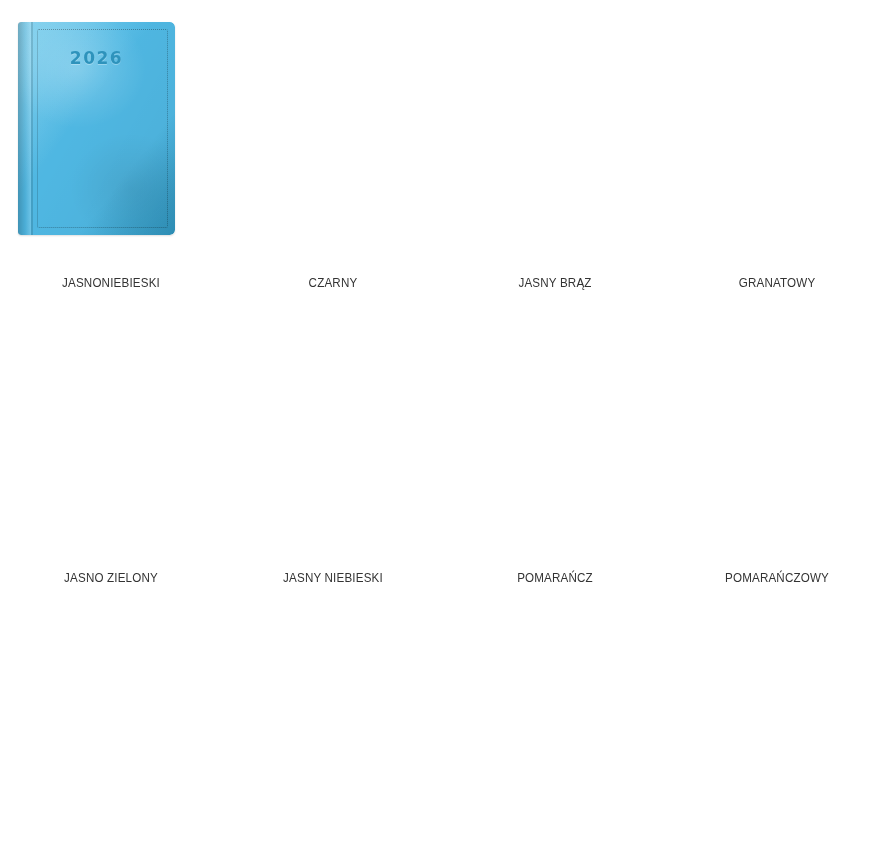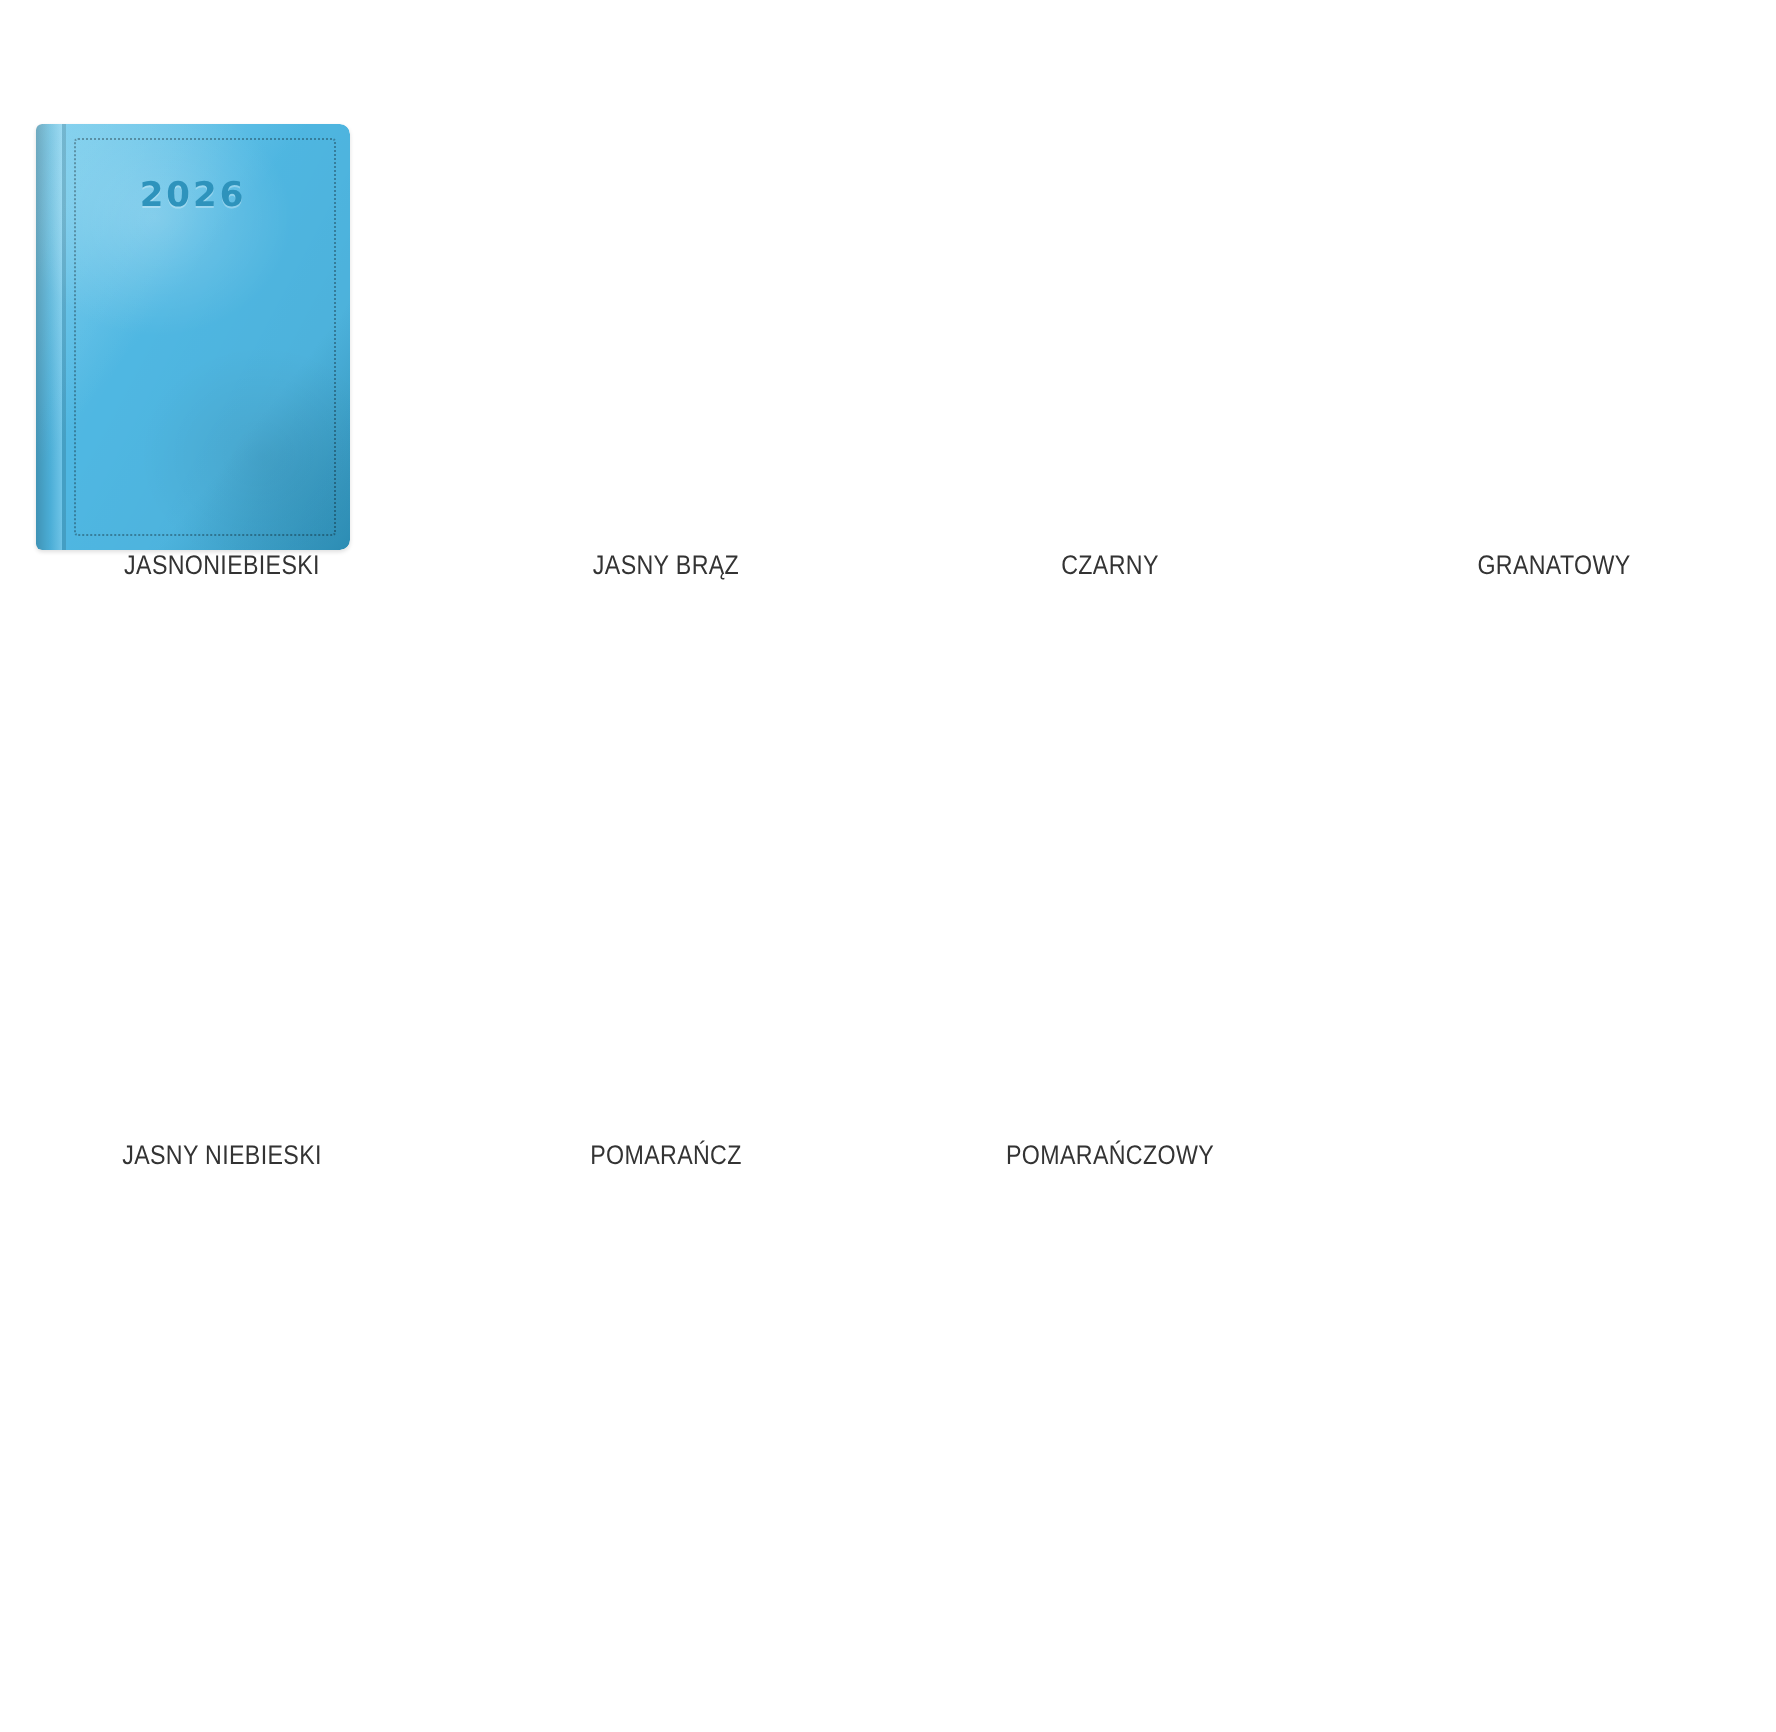--- a/index.html
+++ b/index.html
@@ -56,21 +56,20 @@
   
   .diary-front {
     position: absolute;
     left: 18px;
     top: 22px;
     width: 157px;
     height: 213px;
     border-radius: 3px 5px 5px 3px;
     box-shadow: 0 1px 2px rgba(0,0,0,0.13);
     overflow: hidden;
-    margin-top: 40px;
   }
   .diary-front .cover-fill {
     position: absolute;
     inset: 0;
     border-radius: 3px 5px 5px 3px;
   }
   .diary-front .cover-sheen {
     position: absolute;
     inset: 0;
     background:
@@ -174,70 +173,86 @@
           <div class="year" style="color: rgb(46, 147, 188);">2026</div>
         </div>
       </div>
       <span class="swatch-label">JASNONIEBIESKI</span>
     </div>
 
 
     <div class="swatch-cell">
       <div class="art-area">
         <div class="book3d" style="--ct: 8% 56%, 48% 12%, 96% 36%, 62% 82%; --ce: 62% 82%, 96% 36%, 96% 44%, 62% 90%; --pp: 8% 56%, 62% 82%, 62% 92%, 8% 66%; --pl: 8% 62%, 62% 88%, 62% 90%, 8% 64%; --bp: 8% 64%, 62% 90%, 96% 46%, 96% 52%, 62% 98%, 8% 72%;">
+          <div class="layer base" style="background: linear-gradient(rgb(28, 26, 26), rgb(36, 33, 33));"></div>
+          <div class="layer pages" style="background: linear-gradient(165deg, rgb(255, 255, 255) 0%, rgb(242, 239, 233) 50%, rgb(222, 217, 208) 100%);"></div>
+          <div class="layer pages-line"></div>
+          <div class="layer cover-edge" style="background: linear-gradient(rgb(36, 33, 33), rgb(28, 26, 26));"></div>
+          <div class="layer cover-top">
+            <div class="leather" style="background: linear-gradient(152deg, rgb(110, 104, 102) 0%, rgb(74, 69, 68) 30%, rgb(74, 69, 68) 68%, rgb(36, 33, 33) 100%);"></div>
+            <div class="sheen"></div>
+          </div>
+          <div class="stitch-top" style="left: 20%; top: 26%; width: 56%; height: 40%; transform: skewY(-33deg); border-color: rgba(0, 0, 0, 0.32); clip-path: polygon(8% 56%, 48% 12%, 96% 36%, 62% 82%);"></div>
+        </div>
+      </div>
+      <span class="swatch-label">CZARNY</span>
+    </div>
+
+    <div class="swatch-cell">
+      <div class="art-area">
+        <div class="book3d" style="--ct: 8% 56%, 48% 12%, 96% 36%, 62% 82%; --ce: 62% 82%, 96% 36%, 96% 44%, 62% 90%; --pp: 8% 56%, 62% 82%, 62% 92%, 8% 66%; --pl: 8% 62%, 62% 88%, 62% 90%, 8% 64%; --bp: 8% 64%, 62% 90%, 96% 46%, 96% 52%, 62% 98%, 8% 72%;">
           <div class="layer base" style="background: linear-gradient(rgb(158, 85, 47), rgb(169, 95, 59));"></div>
           <div class="layer pages" style="background: linear-gradient(165deg, rgb(255, 255, 255) 0%, rgb(245, 242, 236) 50%, rgb(222, 217, 208) 100%);"></div>
           <div class="layer pages-line"></div>
           <div class="layer cover-edge" style="background: linear-gradient(rgb(169, 95, 59), rgb(158, 85, 47));"></div>
           <div class="layer cover-top">
             <div class="leather" style="background: linear-gradient(152deg, rgb(224, 154, 114) 0%, rgb(205, 129, 88) 30%, rgb(205, 129, 88) 68%, rgb(169, 95, 59) 100%);"></div>
             <div class="sheen"></div>
           </div>
           <div class="stitch-top" style="left: 20%; top: 26%; width: 56%; height: 40%; transform: skewY(-33deg); border-color: rgba(0, 0, 0, 0.32); clip-path: polygon(8% 56%, 48% 12%, 96% 36%, 62% 82%);"></div>
         </div>
       </div>
       <span class="swatch-label">JASNY BRĄZ</span>
     </div>
 
-    <div class="swatch-cell">
-      <div class="art-area">
-        <div class="book3d" style="--ct: 8% 56%, 48% 12%, 96% 36%, 62% 82%; --ce: 62% 82%, 96% 36%, 96% 44%, 62% 90%; --pp: 8% 56%, 62% 82%, 62% 92%, 8% 66%; --pl: 8% 62%, 62% 88%, 62% 90%, 8% 64%; --bp: 8% 64%, 62% 90%, 96% 46%, 96% 52%, 62% 98%, 8% 72%;">
-          <div class="layer base" style="background: linear-gradient(rgb(28, 26, 26), rgb(36, 33, 33));"></div>
-          <div class="layer pages" style="background: linear-gradient(165deg, rgb(255, 255, 255) 0%, rgb(242, 239, 233) 50%, rgb(222, 217, 208) 100%);"></div>
-          <div class="layer pages-line"></div>
-          <div class="layer cover-edge" style="background: linear-gradient(rgb(36, 33, 33), rgb(28, 26, 26));"></div>
-          <div class="layer cover-top">
-            <div class="leather" style="background: linear-gradient(152deg, rgb(110, 104, 102) 0%, rgb(74, 69, 68) 30%, rgb(74, 69, 68) 68%, rgb(36, 33, 33) 100%);"></div>
-            <div class="sheen"></div>
-          </div>
-          <div class="stitch-top" style="left: 20%; top: 26%; width: 56%; height: 40%; transform: skewY(-33deg); border-color: rgba(0, 0, 0, 0.32); clip-path: polygon(8% 56%, 48% 12%, 96% 36%, 62% 82%);"></div>
-        </div>
-      </div>
-      <span class="swatch-label">CZARNY</span>
-    </div>
-
 
 
     <div class="swatch-cell">
       <div class="art-area">
         <div class="book3d" style="--ct: 4% 48%, 40% 10%, 84% 34%, 48% 78%; --ce: 48% 78%, 84% 34%, 84% 42%, 48% 86%; --pp: 4% 48%, 48% 78%, 48% 90%, 4% 60%; --pl: 4% 55%, 48% 85%, 48% 87%, 4% 57%; --bp: 4% 58%, 48% 88%, 84% 44%, 84% 51%, 48% 97%, 4% 67%;">
           <div class="layer base" style="background: linear-gradient(rgb(44, 59, 89), rgb(55, 73, 107));"></div>
           <div class="layer pages" style="background: linear-gradient(165deg, rgb(255, 255, 255) 0%, rgb(244, 242, 236) 50%, rgb(222, 217, 208) 100%);"></div>
           <div class="layer pages-line"></div>
           <div class="layer cover-edge" style="background: linear-gradient(rgb(55, 73, 107), rgb(44, 59, 89));"></div>
           <div class="layer cover-top">
             <div class="leather" style="background: linear-gradient(152deg, rgb(123, 143, 178) 0%, rgb(91, 112, 149) 30%, rgb(91, 112, 149) 68%, rgb(55, 73, 107) 100%);"></div>
             <div class="sheen"></div>
           </div>
           <div class="stitch-top" style="left: 14%; top: 24%; width: 54%; height: 42%; transform: skewY(-36deg); border-color: rgba(0, 0, 0, 0.32); clip-path: polygon(4% 48%, 40% 10%, 84% 34%, 48% 78%);"></div>
         </div>
       </div>
       <span class="swatch-label">GRANATOWY</span>
     </div>
 
+    <div class="swatch-cell">
+      <div class="art-area">
+        <div class="book3d" style="--ct: 4% 48%, 40% 10%, 84% 34%, 48% 78%; --ce: 48% 78%, 84% 34%, 84% 42%, 48% 86%; --pp: 4% 48%, 48% 78%, 48% 90%, 4% 60%; --pl: 4% 55%, 48% 85%, 48% 87%, 4% 57%; --bp: 4% 58%, 48% 88%, 84% 44%, 84% 51%, 48% 97%, 4% 67%;">
+          <div class="layer base" style="background: linear-gradient(rgb(111, 164, 30), rgb(124, 178, 39));"></div>
+          <div class="layer pages" style="background: linear-gradient(165deg, rgb(255, 255, 255) 0%, rgb(246, 245, 236) 50%, rgb(222, 217, 208) 100%);"></div>
+          <div class="layer pages-line"></div>
+          <div class="layer cover-edge" style="background: linear-gradient(rgb(124, 178, 39), rgb(111, 164, 30));"></div>
+          <div class="layer cover-top">
+            <div class="leather" style="background: linear-gradient(152deg, rgb(189, 231, 110) 0%, rgb(165, 217, 74) 30%, rgb(165, 217, 74) 68%, rgb(124, 178, 39) 100%);"></div>
+            <div class="sheen"></div>
+          </div>
+          <div class="stitch-top" style="left: 14%; top: 24%; width: 54%; height: 42%; transform: skewY(-36deg); border-color: rgba(0, 0, 0, 0.32); clip-path: polygon(4% 48%, 40% 10%, 84% 34%, 48% 78%);"></div>
+        </div>
+      </div>
+      <span class="swatch-label">JASNO ZIELONY</span>
+    </div>
 
     <div class="swatch-cell">
       <div class="art-area">
         <div class="book3d" style="--ct: 4% 48%, 40% 10%, 84% 34%, 48% 78%; --ce: 48% 78%, 84% 34%, 84% 42%, 48% 86%; --pp: 4% 48%, 48% 78%, 48% 90%, 4% 60%; --pl: 4% 55%, 48% 85%, 48% 87%, 4% 57%; --bp: 4% 58%, 48% 88%, 84% 44%, 84% 51%, 48% 97%, 4% 67%;">
           <div class="layer base" style="background: linear-gradient(rgb(62, 149, 190), rgb(76, 165, 206));"></div>
           <div class="layer pages" style="background: linear-gradient(165deg, rgb(255, 255, 255) 0%, rgb(247, 245, 240) 50%, rgb(222, 217, 208) 100%);"></div>
           <div class="layer pages-line"></div>
           <div class="layer cover-edge" style="background: linear-gradient(rgb(76, 165, 206), rgb(62, 149, 190));"></div>
           <div class="layer cover-top">
             <div class="leather" style="background: linear-gradient(152deg, rgb(159, 218, 243) 0%, rgb(124, 200, 232) 30%, rgb(124, 200, 232) 68%, rgb(76, 165, 206) 100%);"></div>

